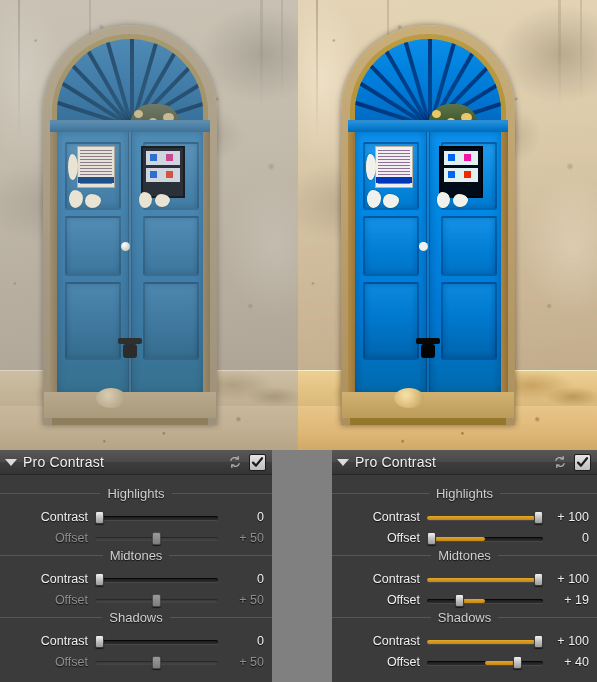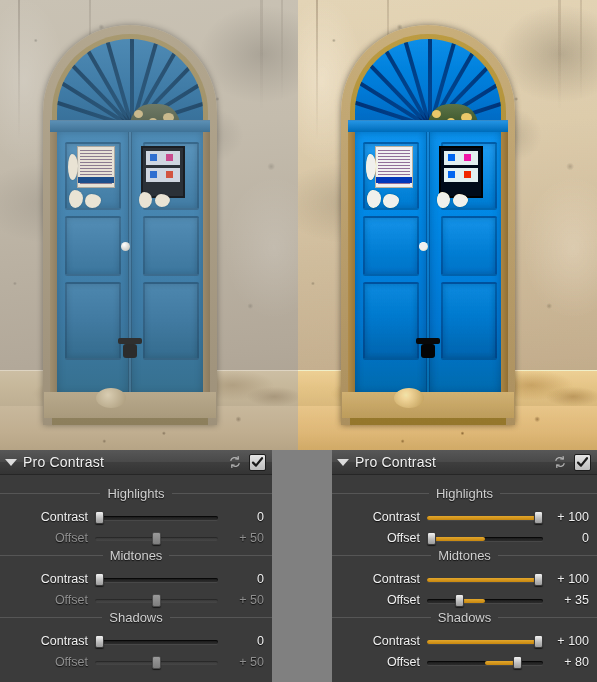--- a/index.html
+++ b/index.html
@@ -484,21 +484,21 @@
           </span>
           <span class="val">+ 100</span>
         </div>
         <div class="row">
           <span class="lbl">Offset</span>
           <span class="track-wrap">
             <span class="track"></span>
             <span class="fill" style="left:26%;width:24%;"></span>
             <span class="knob" style="left:calc(26% - 2.34px);"></span>
           </span>
-          <span class="val">+ 35</span>
+          <span class="val">+ 19</span>
         </div>
         <div class="section">
           <span class="rule"></span>
           <span class="sec-label">Shadows</span>
           <span class="rule"></span>
         </div>
         <div class="row">
           <span class="lbl">Contrast</span>
           <span class="track-wrap">
             <span class="track"></span>
@@ -507,17 +507,17 @@
           </span>
           <span class="val">+ 100</span>
         </div>
         <div class="row">
           <span class="lbl">Offset</span>
           <span class="track-wrap">
             <span class="track"></span>
             <span class="fill" style="left:50%;width:30%;"></span>
             <span class="knob" style="left:calc(80% - 7.199999999999999px);"></span>
           </span>
-          <span class="val">+ 80</span>
+          <span class="val">+ 40</span>
         </div>
       </div>
     </div>
 </div>
 
 </body></html>

